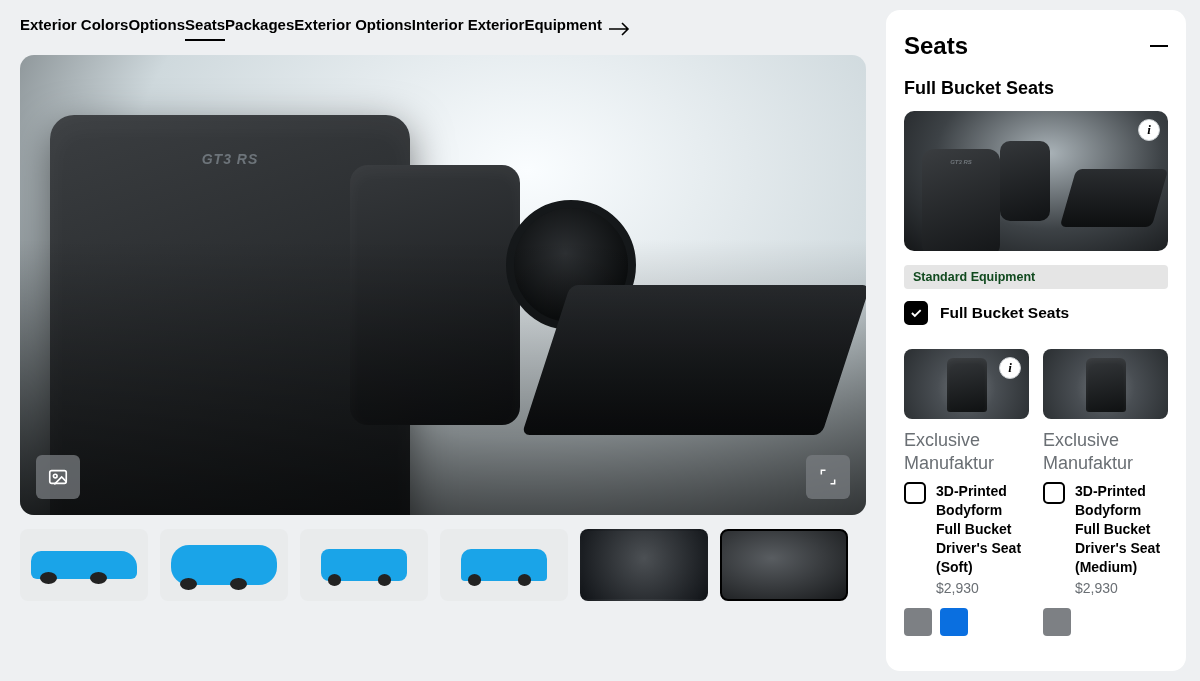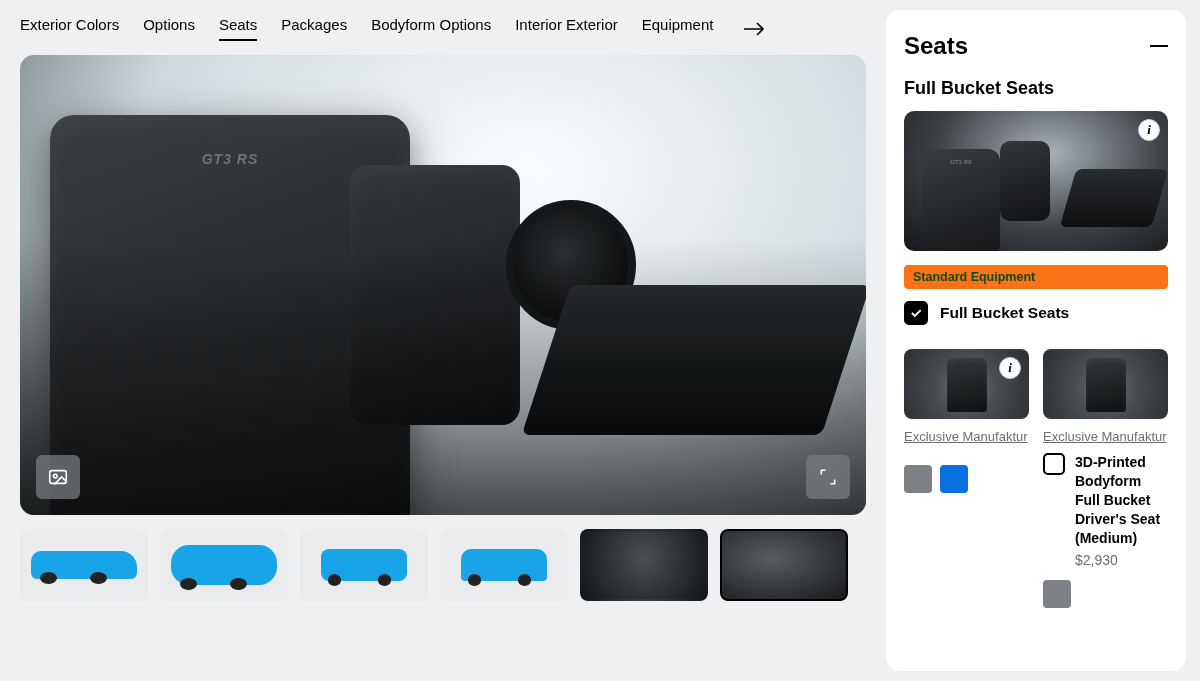--- a/index.html
+++ b/index.html
@@ -16,25 +16,24 @@
     height: 100%;
   }
   .main {
     flex: 1;
     padding: 16px 20px 16px 20px;
     display: flex;
     flex-direction: column;
   }
   .tabs {
     display: flex;
-    gap: 24px;
     align-items: center;
     margin-bottom: 14px;
     font-size: 15px;
-    font-weight: 400;
+    font-weight: 700;
   }
   .tab { cursor: pointer; padding-bottom: 6px; border-bottom: 2px solid transparent; white-space: nowrap;}
   .tab.active { border-bottom: 2px solid #000; }
   .tab-arrow { margin-left: 6px; display:flex; align-items:center; cursor:pointer; }
   .hero {
     position: relative;
     width: 100%;
     height: 460px;
     border-radius: 14px;
     overflow: hidden;
@@ -120,21 +119,21 @@
   .preview .mini-seatL::before{content:"GT3 RS"; position:absolute; top:10px; left:50%; transform:translateX(-50%); color:#70767b; font-size:6px; font-style:italic; font-weight:700;}
   .preview .mini-seatR{position:absolute; left:96px; top:30px; width:50px; height:80px; border-radius:10px; background:linear-gradient(165deg,#34373a,#101214);}
   .preview .mini-dash{position:absolute; right:8px; top:58px; width:92px; height:58px; background:linear-gradient(180deg,#2a2d30,#0d0f10); transform:skewX(-16deg); border-radius:6px;}
   .info-badge{
     position:absolute; top:8px; right:8px; width:22px; height:22px; border-radius:50%;
     background:#fff; display:flex; align-items:center; justify-content:center;
     font-family: Georgia, serif; font-style:italic; font-weight:700; font-size:13px;
     border:1px solid #c9cdd0; cursor:pointer;
   }
   .pill{
-    display:inline-block; background:#f97316; color:#114a1f; font-size:12.5px; font-weight:600;
+    display:inline-block; background:#e5e5e5; color:#114a1f; font-size:12.5px; font-weight:600;
     padding:5px 9px; border-radius:4px; margin-bottom:12px;
   }
   .check-row{ display:flex; align-items:center; gap:12px; margin-bottom:24px;}
   .chk{
     width:24px; height:24px; border-radius:5px; border:2px solid #000; display:flex;
     align-items:center; justify-content:center; cursor:pointer; flex-shrink:0;
   }
   .chk.checked{ background:#000; }
   .chk.checked svg{ stroke:#fff; }
   .chk-label{ font-weight:700; font-size:15.5px;}
@@ -145,42 +144,42 @@
     width:100%; height:70px; border-radius:8px; position:relative; overflow:hidden;
     background: radial-gradient(circle at 50% 55%, #72777c 0%, #494e53 40%, #2a2e31 100%);
     margin-bottom:10px;
   }
   .opt-img .seat3d{
     position:absolute; left:50%; top:50%; transform:translate(-50%,-48%);
     width:40px; height:54px; border-radius:6px 6px 3px 3px;
     background:linear-gradient(170deg,#34373a,#0f1112);
     box-shadow: inset 0 3px 6px rgba(255,255,255,.05);
   }
-  .brand{ color:#6a6f74; font-size:13px; line-height:1.25; margin-bottom:8px;text-decoration:underline; }
+  .brand{ color:#6a6f74; font-size:18px; line-height:1.25; margin-bottom:8px; }
   .opt-row{ display:flex; gap:10px; }
   .opt .chk{ width:22px; height:22px; border-width:2px; }
   .opt-name{ font-size:14px; font-weight:600; line-height:1.35; }
   .price{ color:#6a6f74; font-size:14px; margin-top:4px;}
   .swatches{ display:flex; gap:8px; margin-top:12px;}
   .sw{ width:28px; height:28px; border-radius:4px; cursor:pointer;}
   .sw.grey{ background:#7d8084;}
   .sw.blue{ background:#0a6fe0;}
 </style>
 </head>
 <body>
 
 <div class="layout">
   <div class="main">
 
     <div class="tabs">
       <div class="tab">Exterior Colors</div>
       <div class="tab">Options</div>
       <div class="tab active">Seats</div>
       <div class="tab">Packages</div>
-      <div class="tab">Bodyform Options</div>
+      <div class="tab">Exterior Options</div>
       <div class="tab">Interior Exterior</div>
       <div class="tab">Equipment</div>
       <div class="tab-arrow">
         <svg width="22" height="14" viewBox="0 0 22 14" fill="none" stroke="#000" stroke-width="1.6">
             <path d="M1 7h19M14 1l6 6-6 6"></path>
           </svg>
       </div>
     </div>
 
     <div class="hero">
@@ -255,20 +254,27 @@
     <div class="opts">
 
       <div class="opt">
         <div class="opt-img">
           <div class="seat3d"></div>
           <div class="info-badge">
             <span>i</span>
           </div>
         </div>
         <div class="brand">Exclusive Manufaktur</div>
+        <div class="opt-row">
+          <div class="chk"></div>
+          <div>
+            <div class="opt-name">3D-Printed Bodyform Full Bucket Driver's Seat (Soft)</div>
+            <div class="price">$2,930</div>
+          </div>
+        </div>
         <div class="swatches">
           <div class="sw grey"></div>
           <div class="sw blue"></div>
         </div>
       </div>
 
       <div class="opt">
         <div class="opt-img">
           <div class="seat3d"></div>
 

